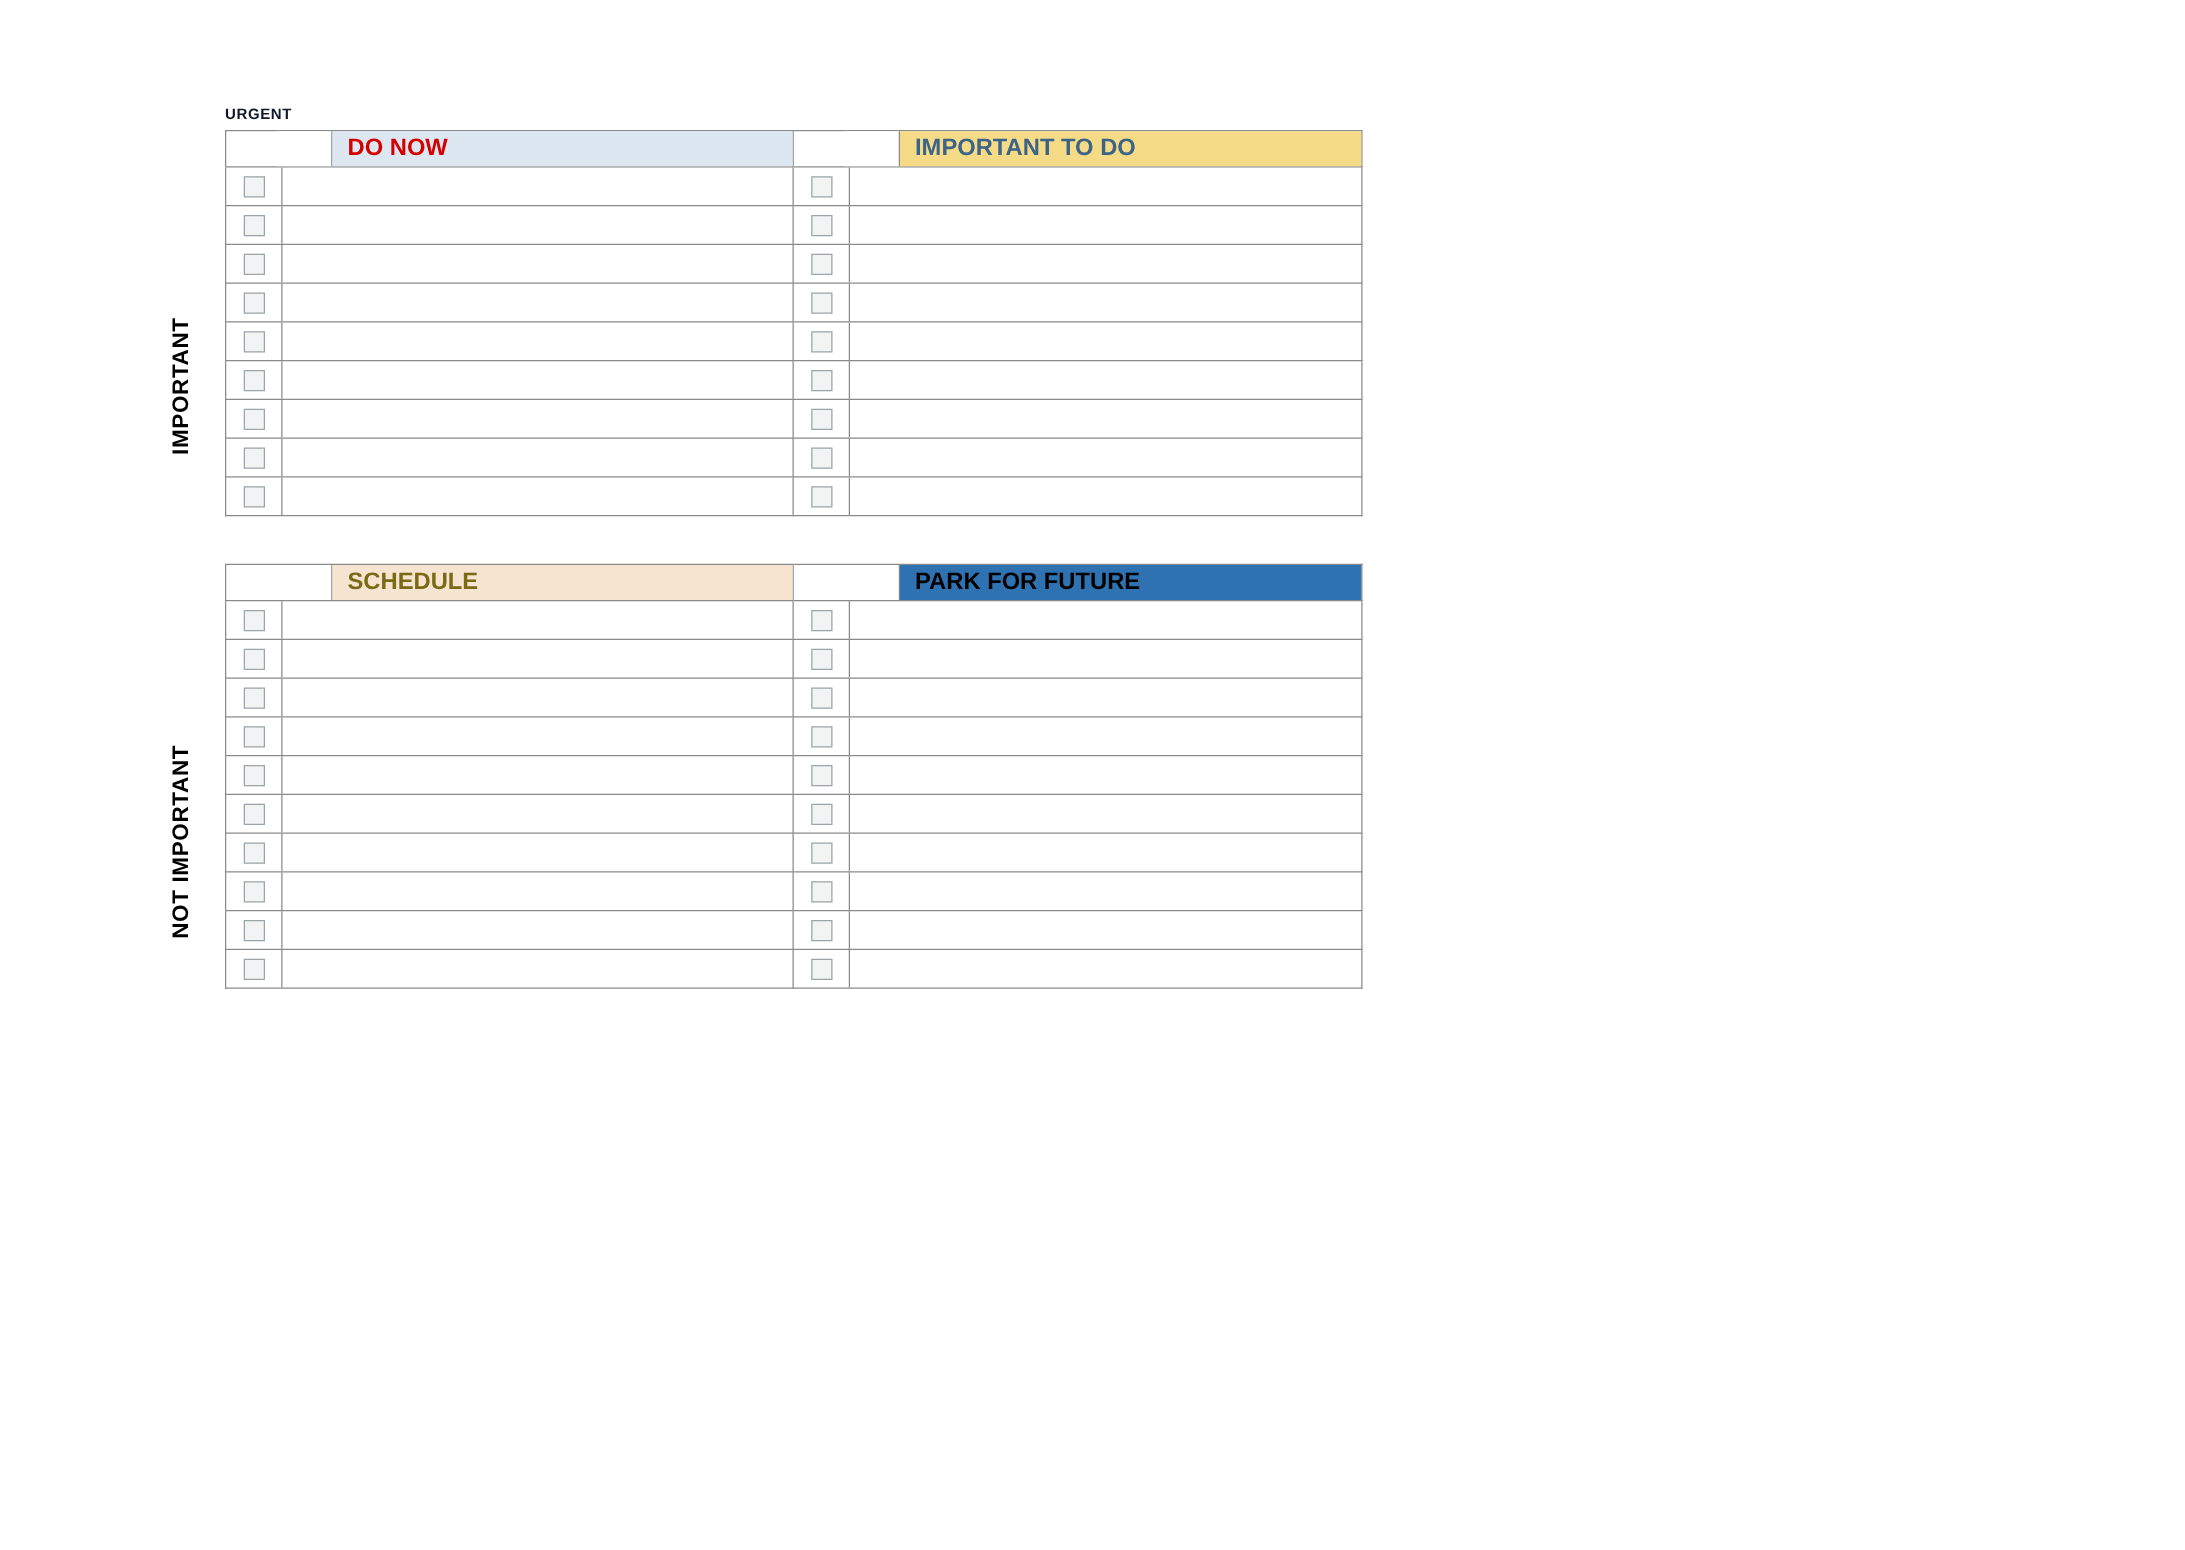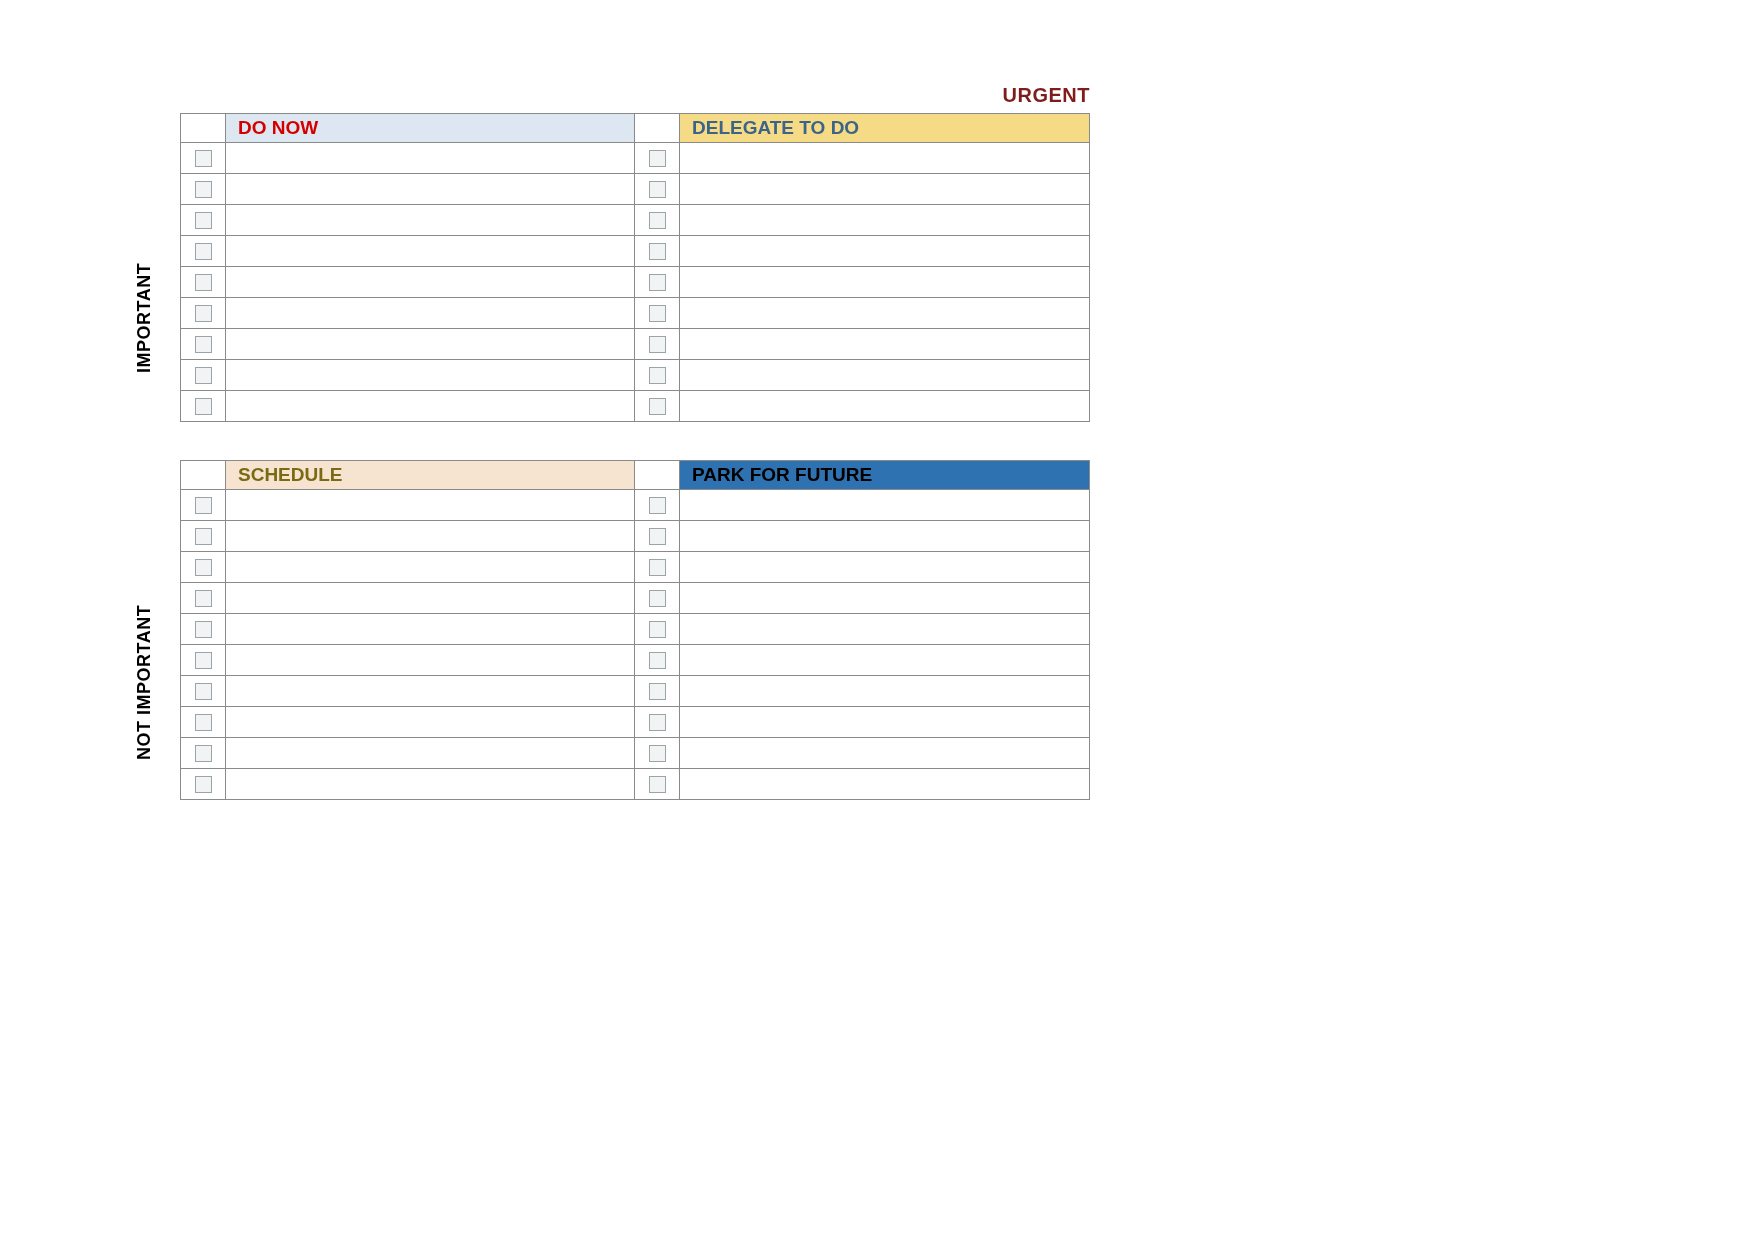--- a/index.html
+++ b/index.html
@@ -20,26 +20,26 @@
     width:1010px;
     margin-left:90px;
   }
   .top-headers{
     display:flex;
     width:910px;
     margin-left:0;
   }
   .top-hdr{
     flex:1;
-    text-align:right;
+    text-align:left;
     font-weight:700;
-    font-size:20px;
+    font-size:12px;
     letter-spacing:0.5px;
     padding:4px 0 6px 0;
-    color:#7f1d1d;
+    color:#0f172a;
   }
   .side-label{
     position:absolute;
     left:-46px;
     font-weight:700;
     font-size:18px;
     letter-spacing:0.5px;
     color:#000;
     transform:rotate(-90deg);
     transform-origin:left top;
@@ -58,20 +58,21 @@
   }
   .q-title{
     border:1px solid #8a8a8a;
     box-sizing:border-box;
     height:30px;
     display:flex;
     align-items:center;
     font-weight:700;
     font-size:19px;
     border-bottom:1px solid #8a8a8a;
+    padding-left:40px;
   }
   .q-title .chk-col{
     width:45px;
     height:100%;
     border-right:1px solid #8a8a8a;
     background:#ffffff;
     box-sizing:border-box;
   }
   .q-title .txt{
     flex:1;
@@ -190,21 +191,21 @@
             <div class="row">
               <div class="chk-col">
                 <input type="checkbox" style="">
               </div>
               <div class="text-col"></div>
             </div>
           </div>
         <div class="quad right q-schedule" id="q-schedule">
           <div class="q-title">
             <div class="chk-col"></div>
-            <div class="txt">DELEGATE TO DO</div>
+            <div class="txt">IMPORTANT TO DO</div>
           </div>
         <div class="row">
               <div class="chk-col">
                 <input type="checkbox" style="">
               </div>
               <div class="text-col"></div>
             </div>
             <div class="row">
               <div class="chk-col">
                 <input type="checkbox" style="">

